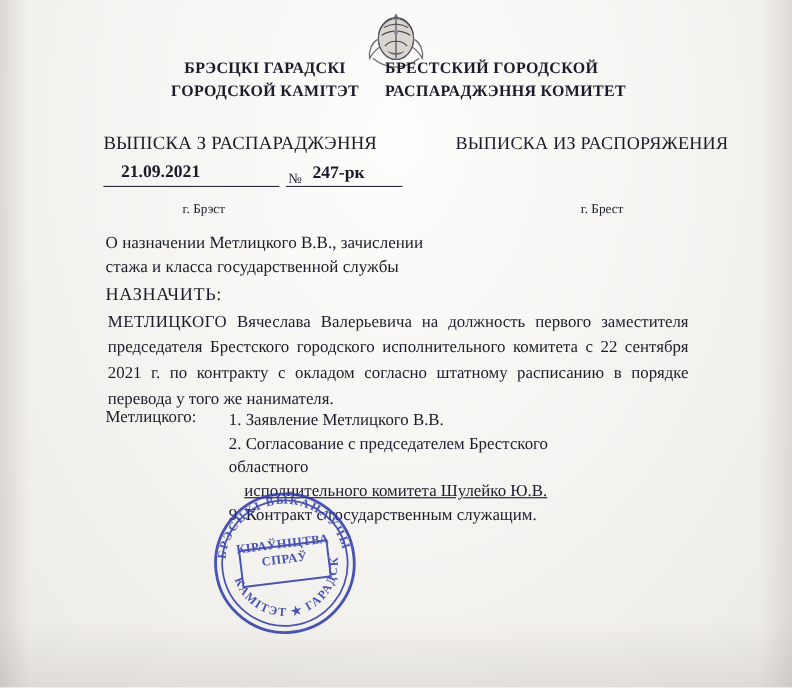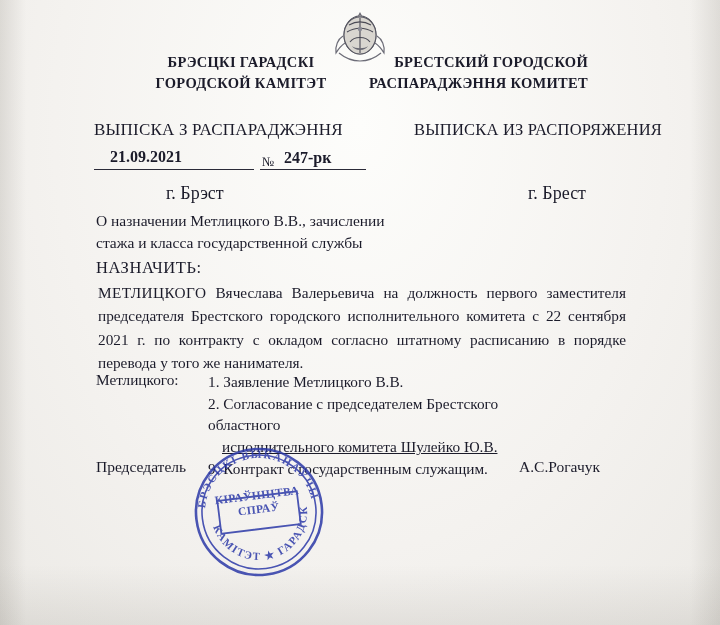--- a/index.html
+++ b/index.html
@@ -62,21 +62,21 @@
     justify-content: center;
     font-weight: bold;
     font-size: 14.5px;
     letter-spacing: 0.3px;
   }
   .header .col {
     text-align: left;
     line-height: 1.45;
   }
   .header .col.left { width: 218px; text-align: center; }
-  .header .col.right { width: 238px; text-align: right; }
+  .header .col.right { width: 238px; text-align: left; }
 
   
   .doc-titles {
     position: absolute;
     top: 120px;
     left: 0; right: 0;
     height: 26px;
   }
   .doc-title-left {
     position: absolute;
@@ -135,21 +135,21 @@
     width: 106px;
     border-bottom: 1.6px solid #2a2a38;
   }
 
   
   .cities {
     position: absolute;
     top: 183px;
     left: 0; right: 0;
     height: 20px;
-    font-size: 18px;
+    font-size: 12px;
   }
   .city-left { position: absolute; left: 166px; }
   .city-right { position: absolute; left: 528px; }
 
   
   .subject {
     position: absolute;
     top: 210px;
     left: 96px;
     width: 430px;
@@ -313,24 +313,20 @@
     </span>
     <span class="item">
       <span>2. Согласование с председателем Брестского областного</span>
       <span class="sub">исполнительного комитета Шулейко Ю.В.</span>
     </span>
     <span class="item">
       <span>9. Контракт с государственным служащим.</span>
     </span>
   </div>
 
-  <div class="sign-row">
-    <div class="sign-title">Председатель</div>
-    <div class="sign-name">А.С.Рогачук</div>
-  </div>
 
   <div class="stamp">
     <svg viewBox="0 0 148 148" width="148" height="148" aria-hidden="true">
       <defs>
         <path id="stamp-arc-top" d="M 20,74 A 54,54 0 0 1 128,74"></path>
         <path id="stamp-arc-bottom" d="M 26,74 A 48,48 0 0 0 122,74"></path>
       </defs>
       <circle cx="74" cy="74" r="63" fill="none" stroke="#2c39a8" stroke-width="2.6"></circle>
       <circle cx="74" cy="74" r="57" fill="none" stroke="#2c39a8" stroke-width="1.6"></circle>
       <rect x="34" y="58" width="80" height="33" fill="none" stroke="#2c39a8" stroke-width="1.8"></rect>

